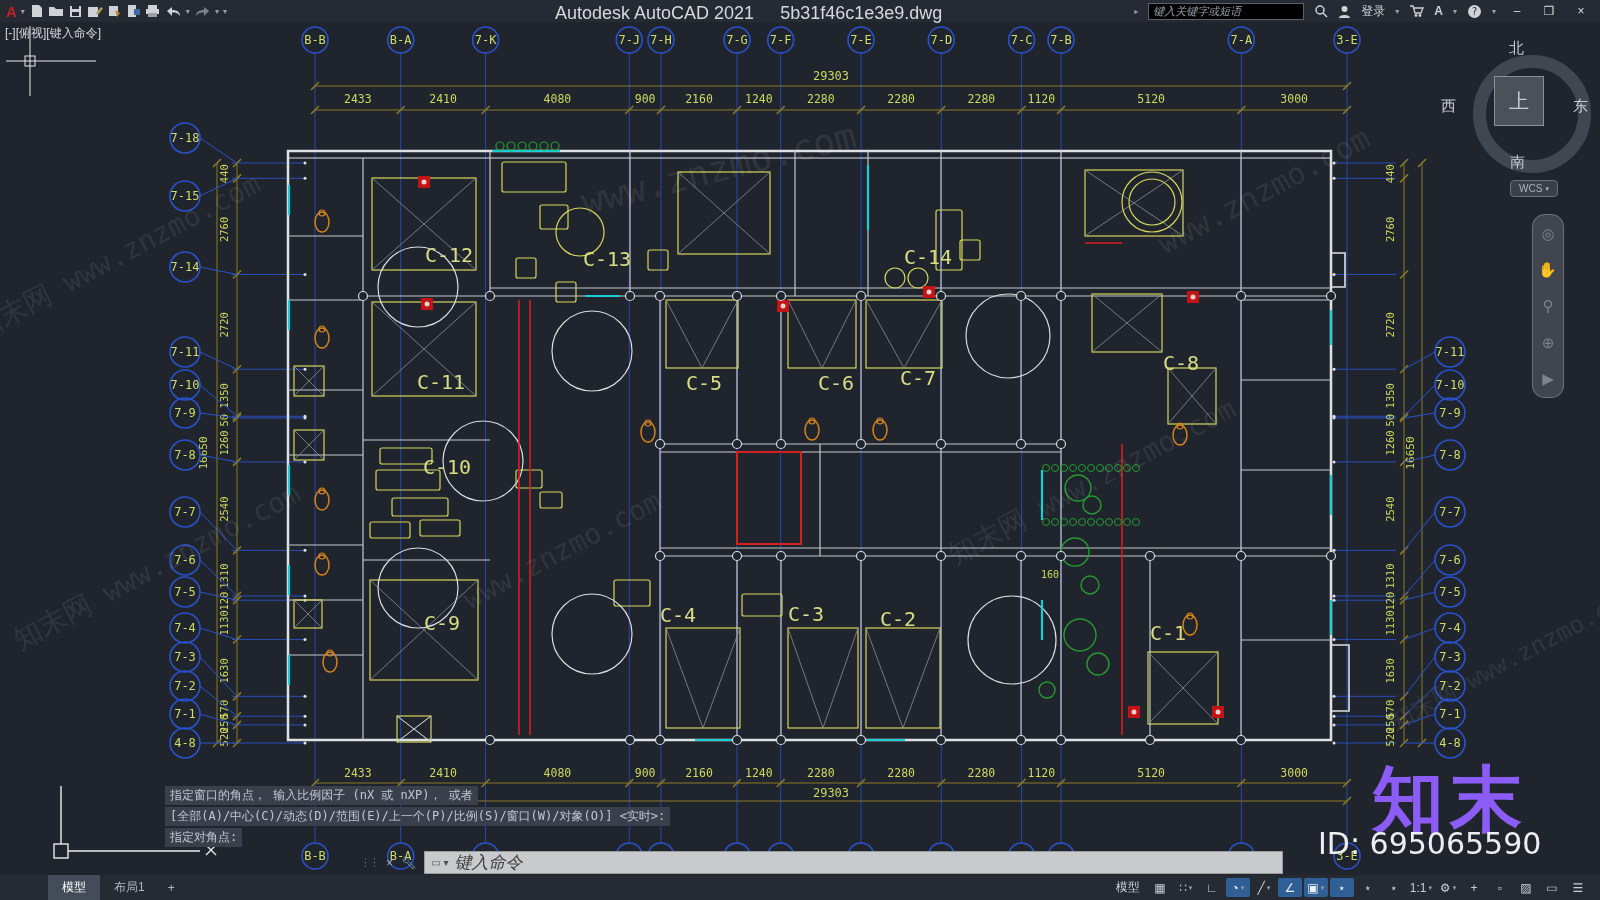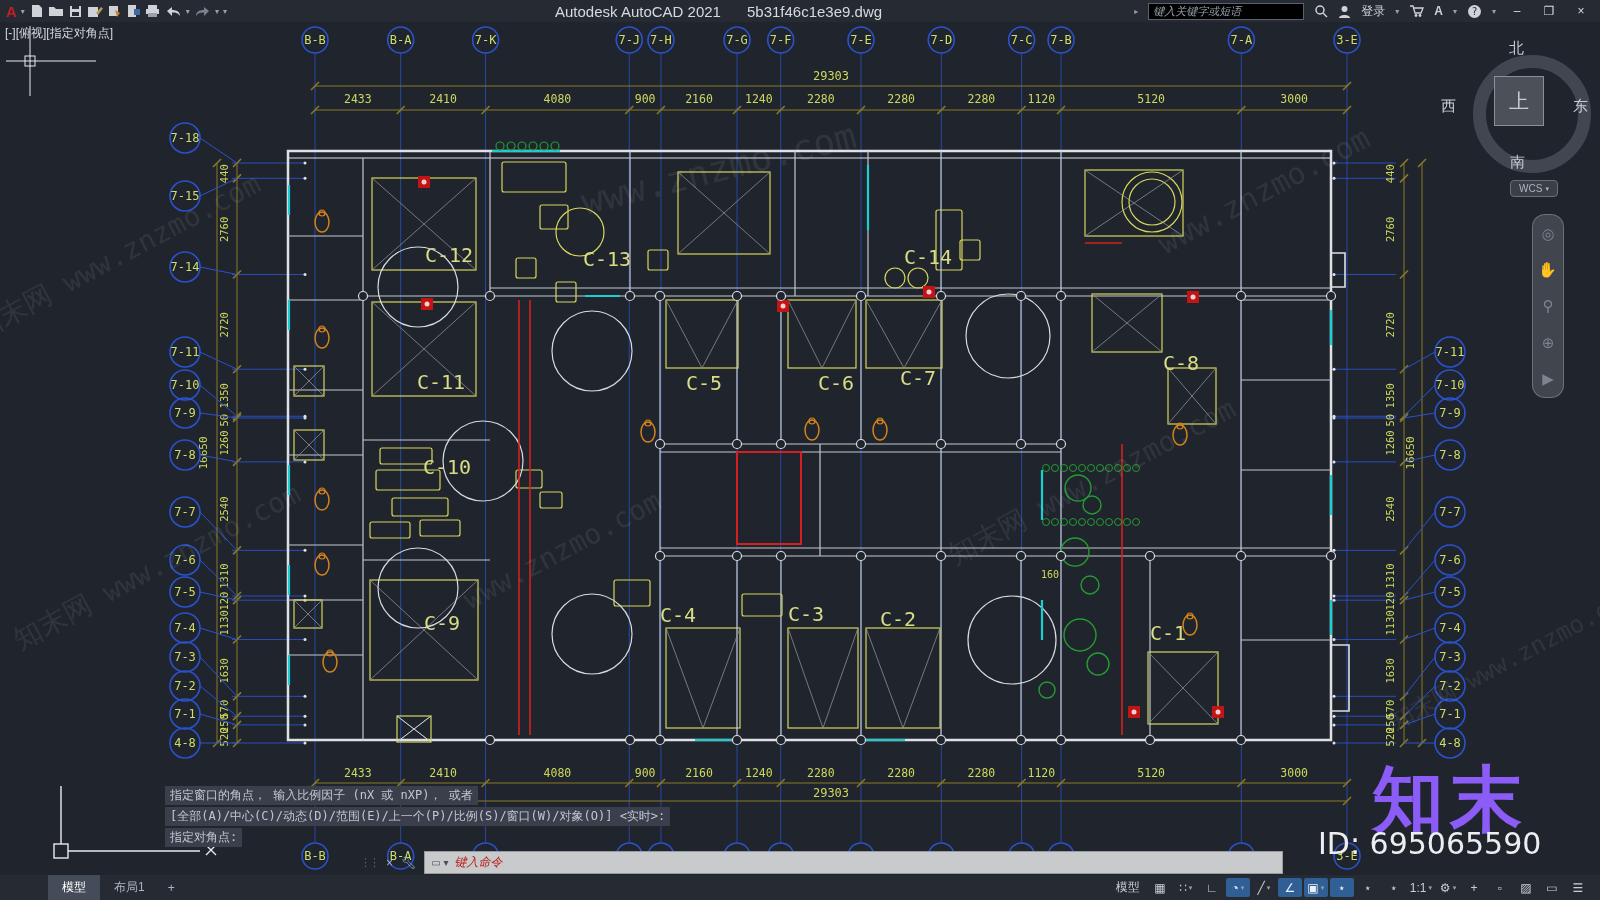--- a/index.html
+++ b/index.html
@@ -5,21 +5,21 @@
   html,body{margin:0;padding:0;background:#14161c;}
   .app{position:relative;width:1600px;height:900px;overflow:hidden;background:#20242c;
        font-family:"Liberation Sans",sans-serif;}
   
   .titlebar{position:absolute;top:0;left:0;width:1600px;height:22px;background:#262a33;
             display:flex;align-items:center;z-index:10;color:#cfd3d8;font-size:12px;}
   .qat{display:flex;align-items:center;gap:4px;padding-left:6px;}
   .acad-a{color:#c21f27;font-weight:bold;font-size:15px;line-height:15px;}
   .caret{color:#9aa0a8;font-size:8px;}
   .qat svg{display:block}
-  .title-center{position:absolute;left:555px;top:3px;display:flex;gap:26px;color:#d6dade;font-size:15px;align-items:flex-end;}
+  .title-center{position:absolute;left:555px;top:3px;display:flex;gap:26px;color:#d6dade;font-size:18px;align-items:flex-end;}
   .tb-right{position:absolute;right:0;top:0;height:22px;display:flex;align-items:center;gap:10px;padding-right:8px;}
   .searchbox{width:146px;height:15px;background:#000000;border:1px solid #5a6170;color:#98a0ac;
              font-style:italic;font-size:11px;padding:0 4px;line-height:15px;overflow:hidden;white-space:nowrap;}
   .winbtn{color:#d8dce0;font-size:12px;width:22px;text-align:center;}
   .tbicon{display:flex;align-items:center;}
   
   .vp-label{position:absolute;left:5px;top:25px;color:#d5d8dd;font-size:12px;z-index:5;}
   .viewcube{position:absolute;left:1455px;top:45px;width:140px;height:140px;z-index:5;}
   .vc-ring{position:absolute;left:18px;top:10px;width:92px;height:92px;border-radius:50%;
            border:13px solid rgba(130,138,150,0.35);}
@@ -43,21 +43,21 @@
             font-size:12px;color:#c1c7d1;}
   .cmd-hist div{background:#3a3f4b;display:inline-block;padding:1px 5px;margin-bottom:1px;}
   .cmd-hist .nl{display:block;background:transparent;padding:0;margin:0;height:1px;}
   .cmd-row{position:absolute;left:360px;top:851px;z-index:7;display:flex;align-items:center;gap:8px;}
   .cmd-grip{color:#6a7078;font-size:11px;letter-spacing:-2px;}
   .cmd-x{color:#aab0b8;font-size:12px;}
   .cmd-wrench{color:#8ab0cc;font-size:12px;}
   .cmd-input{width:845px;height:21px;background:#c9cacb;border:1px solid #9a9b9c;
              display:flex;align-items:center;gap:6px;padding:0 6px;}
   .cmd-prompt-icon{color:#4a4f57;font-size:10px;}
-  .cmd-placeholder{color:#b91c1c;font-style:italic;font-size:12px;font-family:Liberation Serif, serif;}
+  .cmd-placeholder{color:#404040;font-style:italic;font-size:17px;font-family:Liberation Serif, serif;}
   
   .bottombar{position:absolute;left:0;bottom:0;width:1600px;height:25px;background:#262a33;z-index:8;
              display:flex;align-items:center;color:#aeb4bf;font-size:12px;}
   .tabs{display:flex;align-items:center;height:25px;margin-left:48px;}
   .tab{padding:0 14px;height:25px;display:flex;align-items:center;}
   .tab.active{background:#454c59;color:#fff;}
   .tab-add{padding:0 9px;color:#aeb4bf;}
   .statusicons{margin-left:auto;display:flex;align-items:center;gap:2px;padding-right:10px;}
   .sic{min-width:20px;height:19px;display:flex;align-items:center;justify-content:center;
        color:#c9cdd4;font-size:12px;padding:0 2px;border-radius:2px;}
@@ -758,21 +758,21 @@
         <rect x="25" y="56" width="10" height="10" fill="none"></rect>
     </g>
 
     <g stroke="#e8ebee" stroke-width="1.4" fill="none">
       <rect x="54" y="844" width="14" height="14"></rect>
         <path d="M68 851H200 M61 844V786"></path>
       <path d="M206 845l10 10M216 845l-10 10"></path>
     </g>
   </svg>
 
-  <div class="vp-label">[-][俯视][指定对角点]</div>
+  <div class="vp-label">[-][俯视][键入命令]</div>
 
   <div class="viewcube">
     <div class="vc-ring"></div>
     <div class="vc-face">
         <span>上</span>
       </div>
     <div class="vc-n">北</div>
     <div class="vc-s">南</div>
     <div class="vc-w">西</div>
     <div class="vc-e">东</div>

